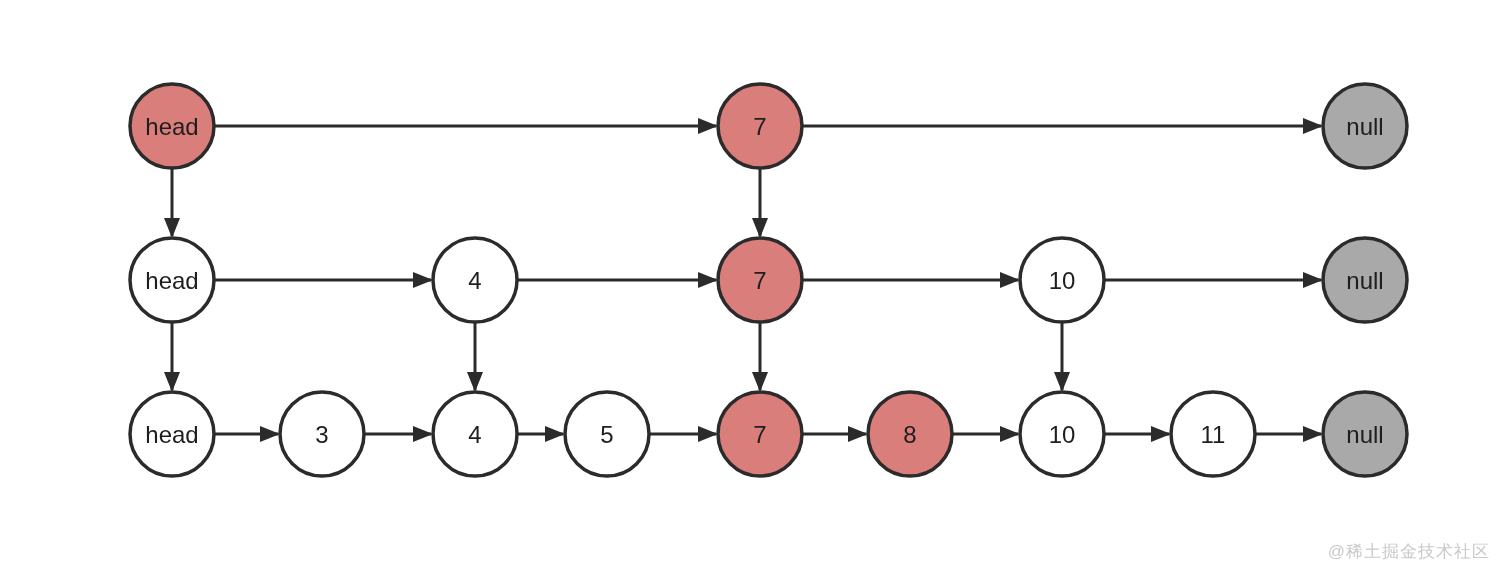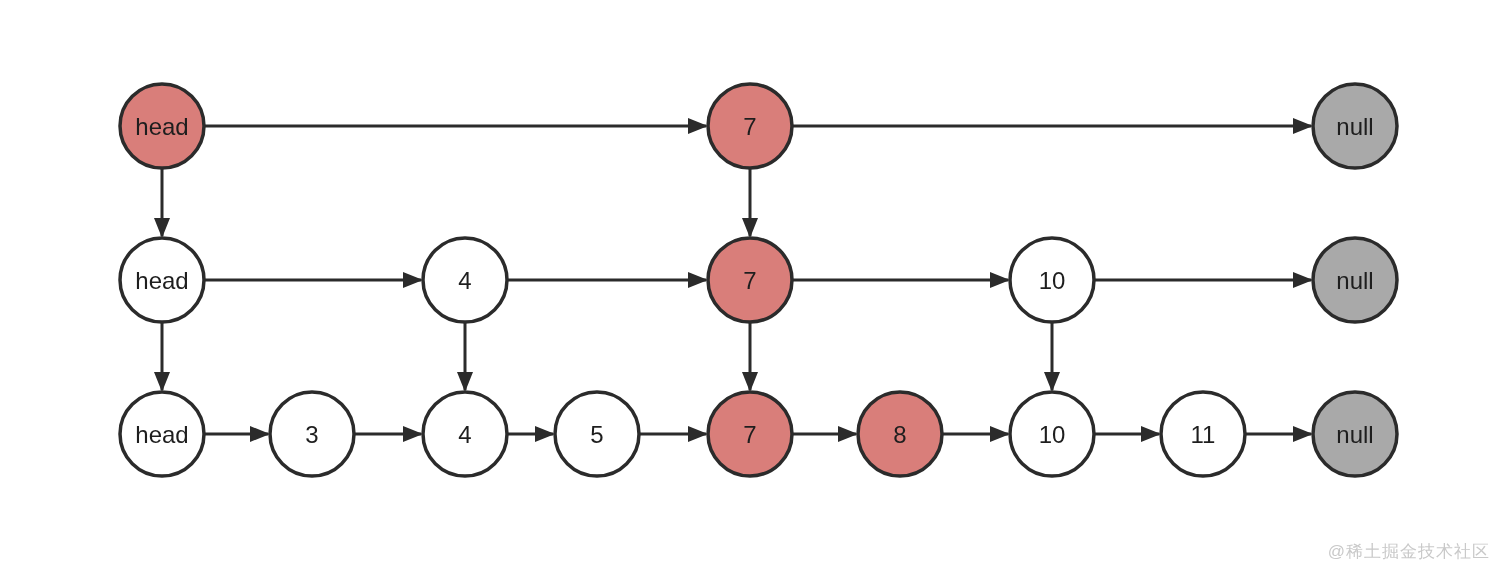--- a/index.html
+++ b/index.html
@@ -10,20 +10,21 @@
     width: 1512px;
     height: 576px;
     background: #ffffff;
     position: relative;
     overflow: hidden;
     font-family: "Liberation Sans", "DejaVu Sans", sans-serif;
   }
   .diagram-wrap {
     position: absolute;
     inset: 0;
+    margin-left: 10px;
   }
   svg {
     display: block;
   }
   .node-label {
     font-family: "Liberation Sans", "DejaVu Sans", sans-serif;
     pointer-events: none;
   }
   .watermark {
     position: absolute;

